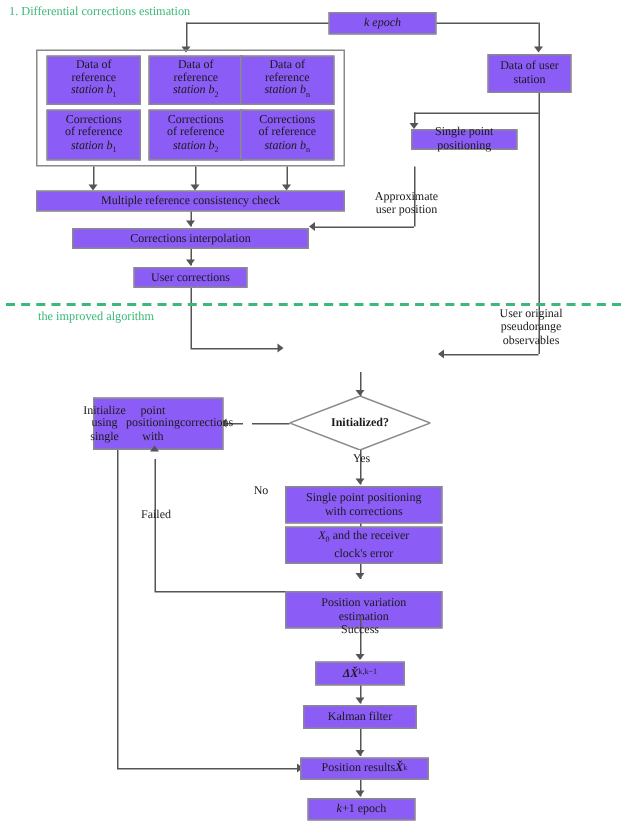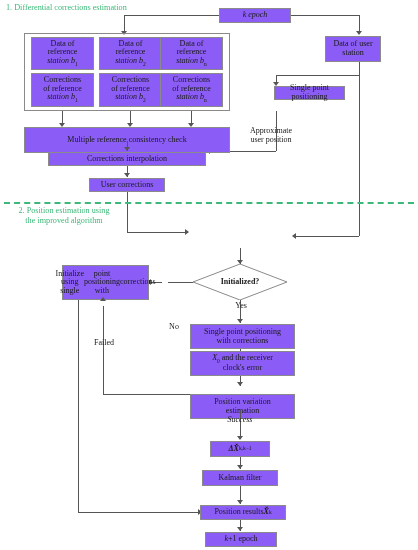--- a/index.html
+++ b/index.html
@@ -190,21 +190,21 @@
     <span><span class="ital">station b</span><sub>n</sub></span>
   </div>
 
   <div class="vline" style="left:62px; top:111px; height:14px;"></div>
   <div class="arrow arrow-down" style="left:59px; top:123px;"></div>
   <div class="vline" style="left:130px; top:111px; height:14px;"></div>
   <div class="arrow arrow-down" style="left:127px; top:123px;"></div>
   <div class="vline" style="left:191px; top:111px; height:14px;"></div>
   <div class="arrow arrow-down" style="left:188px; top:123px;"></div>
 
-  <div class="box" style="left:24px; top:127px; width:206px; height:26px;">
+  <div class="box" style="left:24px; top:127px; width:206px; height:14px;">
     <span>Multiple reference consistency check</span>
   </div>
 
   <div class="vline" style="left:127px; top:141px; height:10px;"></div>
   <div class="arrow arrow-down" style="left:124px; top:147px;"></div>
 
   <div class="box" style="left:48px; top:152px; width:158px; height:14px;">
     <span>Corrections interpolation</span>
   </div>
 
@@ -215,24 +215,28 @@
     <span>User corrections</span>
   </div>
 
   <div class="vline" style="left:127px; top:192px; height:40px;"></div>
   <div class="hline" style="left:127px; top:232px; width:61px;"></div>
   <div class="arrow arrow-right" style="left:185px; top:229px;"></div>
 
   <div class="dashed-sep" style="left:4px; top:202px; width:410px;"></div>
 
   <div class="sec-label" style="left:4px; top:206px; width:120px; text-align:center;">
-    <div>2. Position estimation using</div>
     <div>the improved algorithm</div>
   </div>
 
+  <div class="plain-label" style="left:312px; top:205px; width:84px;">
+    <div>User original</div>
+    <div>pseudorange</div>
+    <div>observables</div>
+  </div>
 
   <div class="hline" style="left:296px; top:236px; width:63px;"></div>
   <div class="arrow arrow-left" style="left:292px; top:233px;"></div>
 
 
   <div class="vline" style="left:240px; top:248px; height:16px;"></div>
   <div class="arrow arrow-down" style="left:237px; top:260px;"></div>
 
   <div class="diamond" style="left:193px; top:264px; width:94px; height:36px;font-weight:bold;">
     <svg width="94" height="36" viewBox="0 0 94 36">
@@ -280,21 +284,21 @@
 
   <div class="vline" style="left:240px; top:376px; height:10px;"></div>
   <div class="arrow arrow-down" style="left:237px; top:382px;"></div>
 
   <div class="box" style="left:190px; top:394px; width:105px; height:25px; flex-direction:column;">
     <span>Position variation</span>
     <span>estimation</span>
   </div>
 
   <div class="vline" style="left:240px; top:411px; height:28px;"></div>
-  <div class="plain-label" style="left:216px; top:416px; width:48px;font-style:italic;">Success</div>
+  <div class="plain-label" style="left:216px; top:416px; width:48px;">Success</div>
   <div class="arrow arrow-down" style="left:237px; top:436px;"></div>
 
   <div class="box" style="left:210px; top:441px; width:60px; height:16px;">
     <span class="bvec">ΔX̌</span>
       <sub>k,k−1</sub>
   </div>
 
   <div class="vline" style="left:240px; top:457px; height:12px;"></div>
   <div class="arrow arrow-down" style="left:237px; top:465px;"></div>
 

